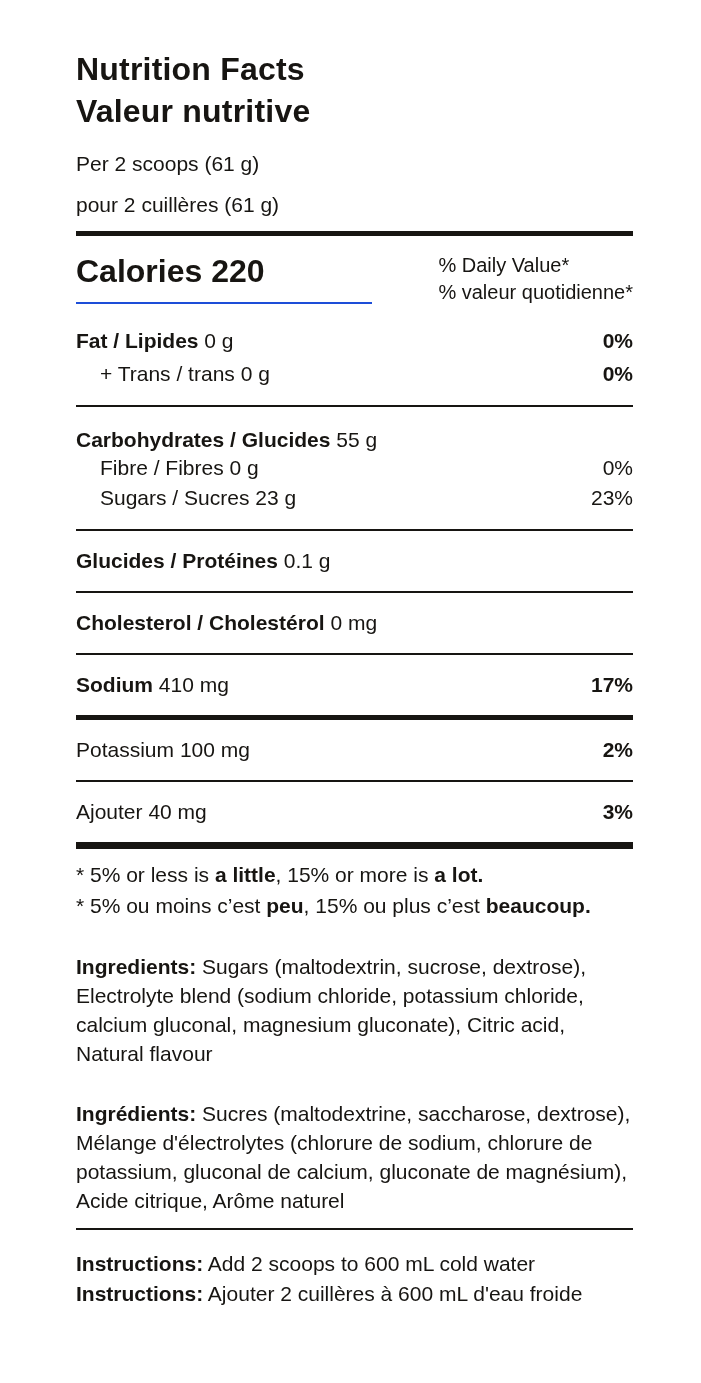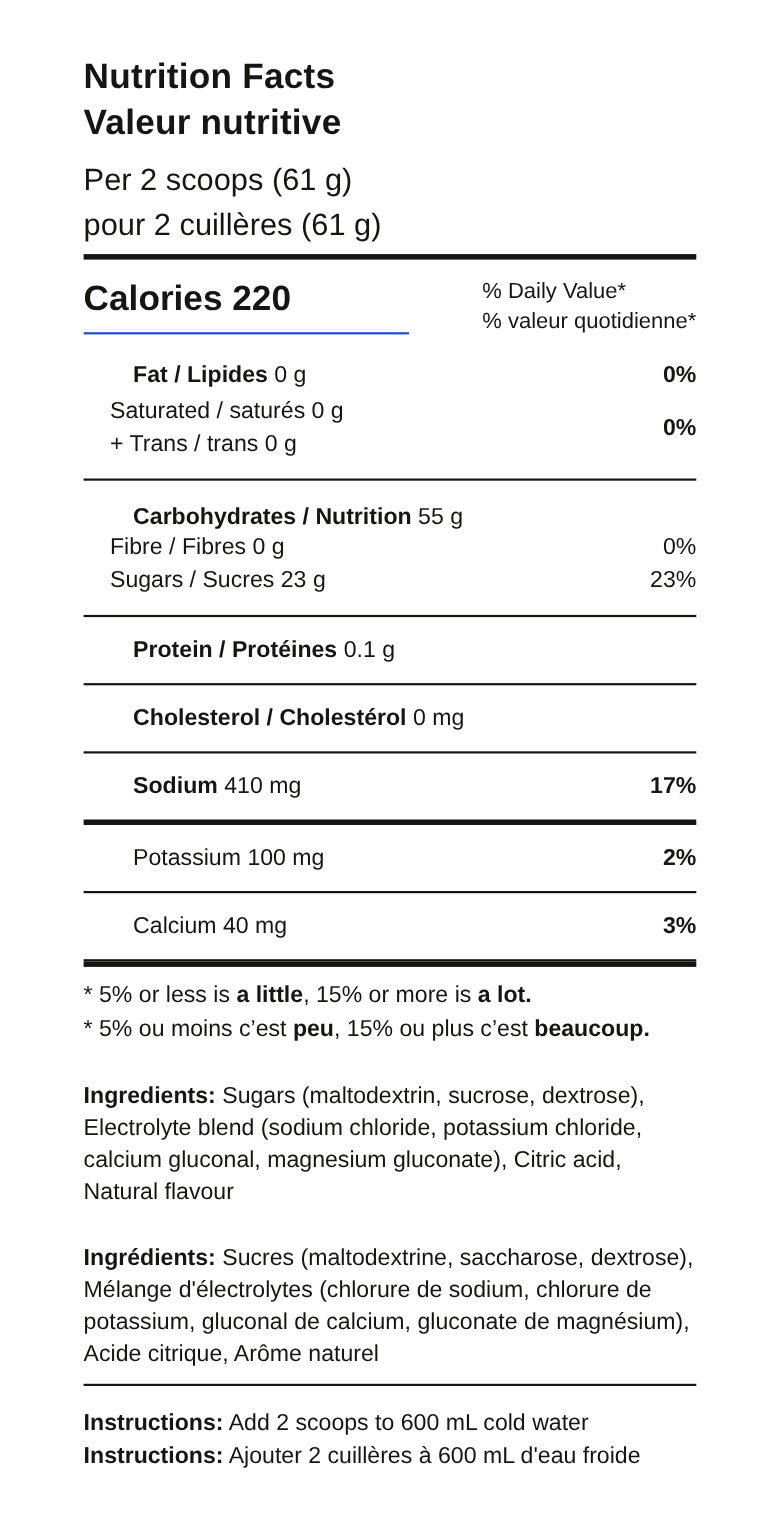--- a/index.html
+++ b/index.html
@@ -15,21 +15,21 @@
   .label {
     padding: 48px 68px 40px 76px;
     width: 701px;
   }
   .title {
     font-size: 32px;
     font-weight: bold;
     line-height: 42px;
     letter-spacing: 0.2px;
   }
-  .serving { font-size: 28px; line-height: 28px; }
+  .serving { font-size: 21px; line-height: 28px; }
   .serving.en { margin-top: 18px; }
   .serving.fr { margin-top: 13px; }
 
   .bar-thick { height: 5px; background: #171512; }
   .bar-thin  { height: 2px; background: #171512; }
 
   .bar-header { margin-top: 12px; }
 
   .calories-section {
     display: flex;
@@ -50,21 +50,20 @@
     line-height: 27px;
     padding-top: 3px;
   }
 
   .nrow {
     display: flex;
     justify-content: space-between;
     align-items: baseline;
     font-size: 21px;
     line-height: 26px;
-    margin-left: 45px;
   }
   .nrow .dv { font-weight: bold; }
   .bold { font-weight: bold; }
 
   .fat-block { padding: 22px 0 16px; }
   .sub-group {
     display: flex;
     justify-content: space-between;
     align-items: center;
     margin-top: 5px;
@@ -115,47 +114,46 @@
     </div>
   </div>
 
   <div class="fat-block">
     <div class="nrow">
       <div><span class="bold">Fat / Lipides</span> <span>0 g</span></div>
       <div class="dv">0%</div>
     </div>
     <div class="sub-group">
       <div class="sub-lines">
-        <div><span>Saturated / saturés</span> <span>0 g</span></div>
         <div><span>+ Trans / trans</span> <span>0 g</span></div>
       </div>
       <div class="dv">0%</div>
     </div>
   </div>
 
   <div class="bar-thin"></div>
 
   <div class="carb-block">
     <div class="nrow">
-      <div><span class="bold">Carbohydrates / Nutrition</span> <span>55 g</span></div>
+      <div><span class="bold">Carbohydrates / Glucides</span> <span>55 g</span></div>
     </div>
     <div class="sub-row">
       <div><span>Fibre / Fibres</span> <span>0 g</span></div>
       <div class="dv">0%</div>
     </div>
     <div class="sub-row">
       <div><span>Sugars / Sucres</span> <span>23 g</span></div>
       <div class="dv">23%</div>
     </div>
   </div>
 
   <div class="bar-thin"></div>
 
   <div class="nrow simple-row">
-    <div><span class="bold">Protein / Protéines</span> <span>0.1 g</span></div>
+    <div><span class="bold">Glucides / Protéines</span> <span>0.1 g</span></div>
   </div>
 
   <div class="bar-thin"></div>
 
   <div class="nrow simple-row">
     <div><span class="bold">Cholesterol / Cholestérol</span> <span>0 mg</span></div>
   </div>
 
   <div class="bar-thin"></div>
 
@@ -167,21 +165,21 @@
   <div class="bar-thick"></div>
 
   <div class="nrow simple-row">
     <div><span>Potassium</span> <span>100 mg</span></div>
     <div class="dv">2%</div>
   </div>
 
   <div class="bar-thin"></div>
 
   <div class="nrow simple-row">
-    <div><span>Calcium</span> <span>40 mg</span></div>
+    <div><span>Ajouter</span> <span>40 mg</span></div>
     <div class="dv">3%</div>
   </div>
 
   <div class="bar-thin"></div>
 
 
   <div class="bar-thick"></div>
 
   <div class="footnote">
     <div><span>* 5% or less is </span><span class="bold">a little</span><span>, 15% or more is </span><span class="bold">a lot.</span></div>

